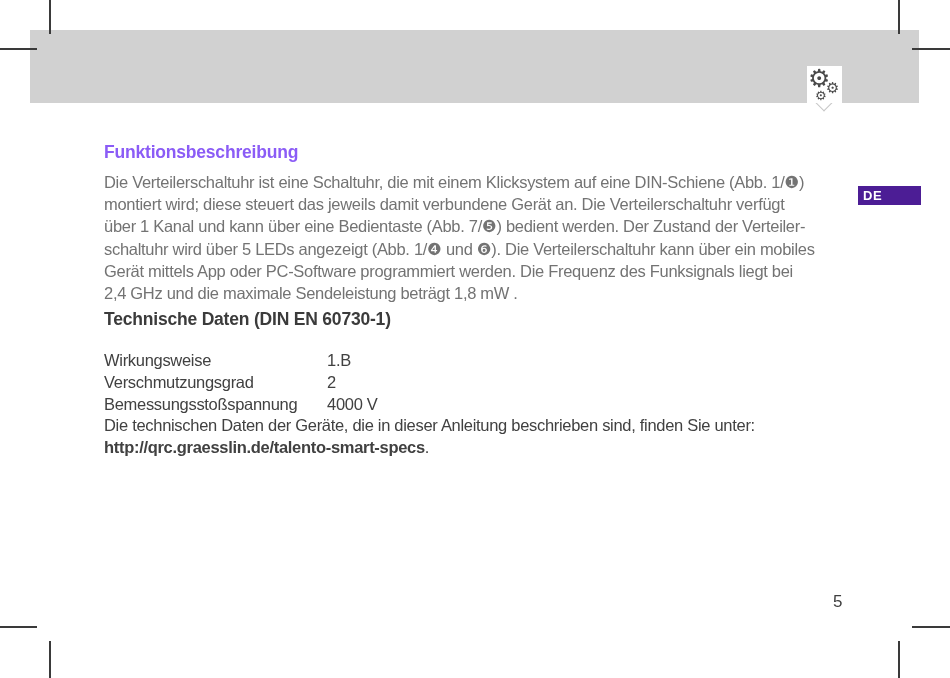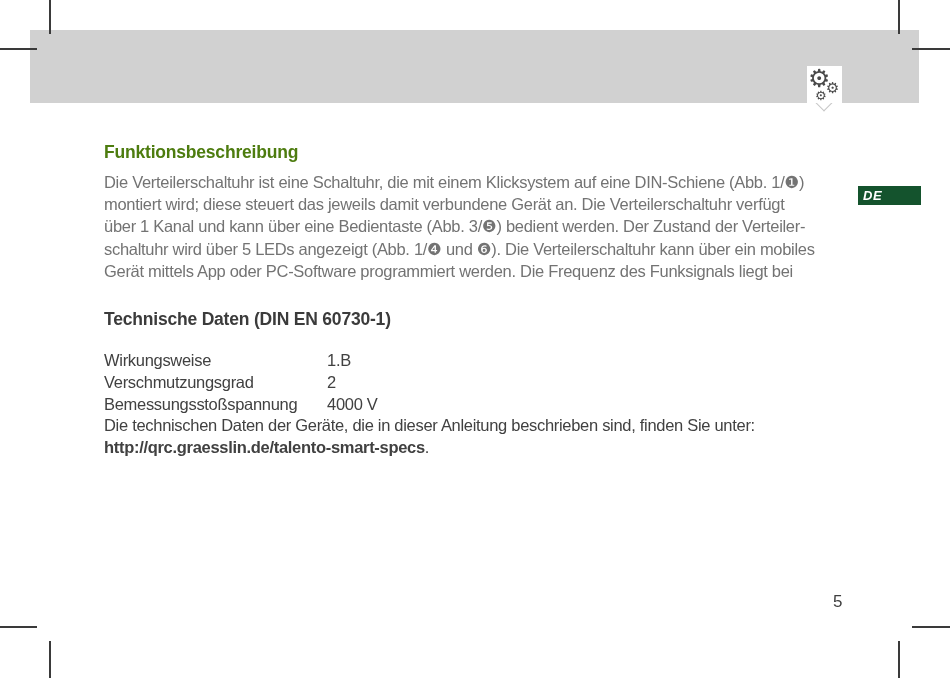--- a/index.html
+++ b/index.html
@@ -42,30 +42,30 @@
   .gear{
     position:absolute;color:#4a4a4a;line-height:1;
     font-family:"DejaVu Sans",sans-serif;z-index:4;
   }
   .gear-lg{left:1px;top:0px;font-size:25px;}
   .gear-md{left:19px;top:15px;font-size:15px;}
   .gear-sm{left:8px;top:23px;font-size:13px;}
   
   .de-tab{
     position:absolute;left:858px;top:186px;width:63px;height:19px;
-    background:#14532d;z-index:4;font-style:italic;
+    background:#4c1d95;z-index:4;
   }
   .de-tab span{
     display:block;color:#ffffff;font-weight:bold;font-size:13px;
     padding:2px 0 0 5px;letter-spacing:.5px;
   }
   
   .h1{
     position:absolute;left:104px;top:142px;
-    font-size:17.5px;font-weight:bold;color:#4d7c0f;letter-spacing:-0.2px;
+    font-size:17.5px;font-weight:bold;color:#8b5cf6;letter-spacing:-0.2px;
   }
   .para{
     position:absolute;left:104px;top:171px;width:760px;
     font-size:16.5px;line-height:22.2px;letter-spacing:-0.3px;color:#737373;
   }
   .h2{
     position:absolute;left:104px;top:309px;
     font-size:17.5px;font-weight:bold;color:#3b3b3b;letter-spacing:-0.2px;
   }
   .specs{
@@ -112,23 +112,24 @@
 
   <div class="de-tab">
     <span>DE</span>
   </div>
 
   <div class="h1">Funktionsbeschreibung</div>
 
   <div class="para">
     <div>Die Verteilerschaltuhr ist eine Schaltuhr, die mit einem Klicksystem auf eine DIN-Schiene (Abb. 1/❶)</div>
     <div>montiert wird; diese steuert das jeweils damit verbundene Gerät an. Die Verteilerschaltuhr verfügt</div>
-    <div>über 1 Kanal und kann über eine Bedientaste (Abb. 3/❺) bedient werden. Der Zustand der Verteiler-</div>
+    <div>über 1 Kanal und kann über eine Bedientaste (Abb. 7/❺) bedient werden. Der Zustand der Verteiler-</div>
     <div>schaltuhr wird über 5 LEDs angezeigt (Abb. 1/❹ und ❻). Die Verteilerschaltuhr kann über ein mobiles</div>
     <div>Gerät mittels App oder PC-Software programmiert werden. Die Frequenz des Funksignals liegt bei</div>
+    <div>2,4 GHz und die maximale Sendeleistung beträgt 1,8 mW .</div>
   </div>
 
   <div class="h2">Technische Daten (DIN EN 60730-1)</div>
 
   <div class="specs">
     <div class="spec-row">
       <span class="spec-label">Wirkungsweise</span>
       <span class="spec-value">1.B</span>
     </div>
     <div class="spec-row">

